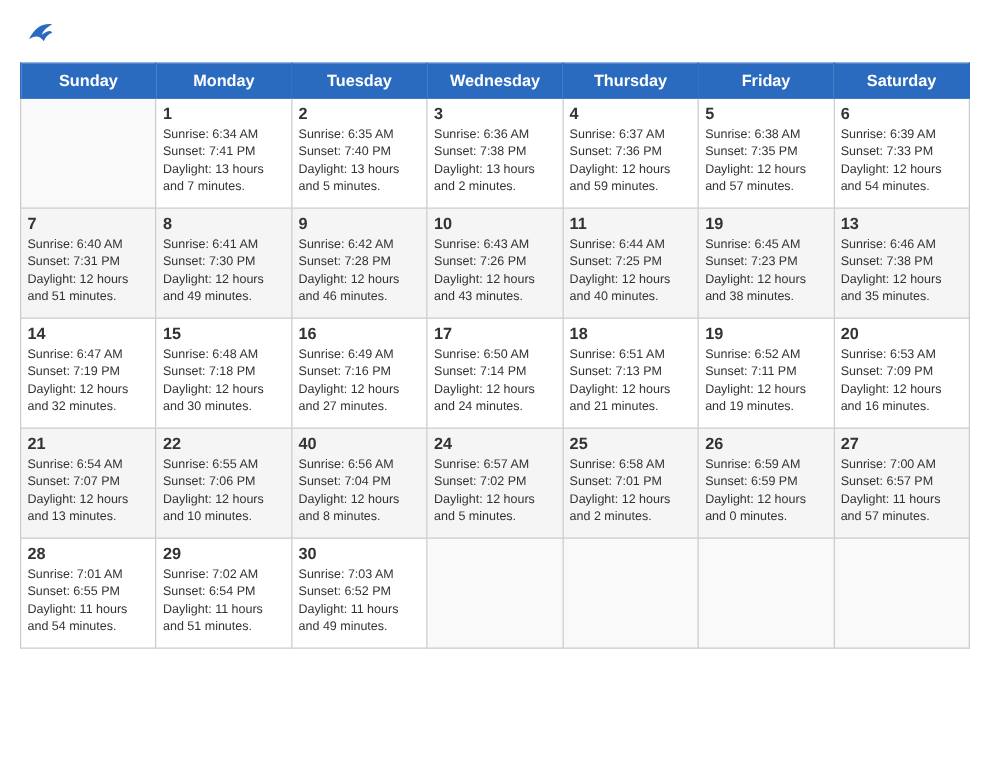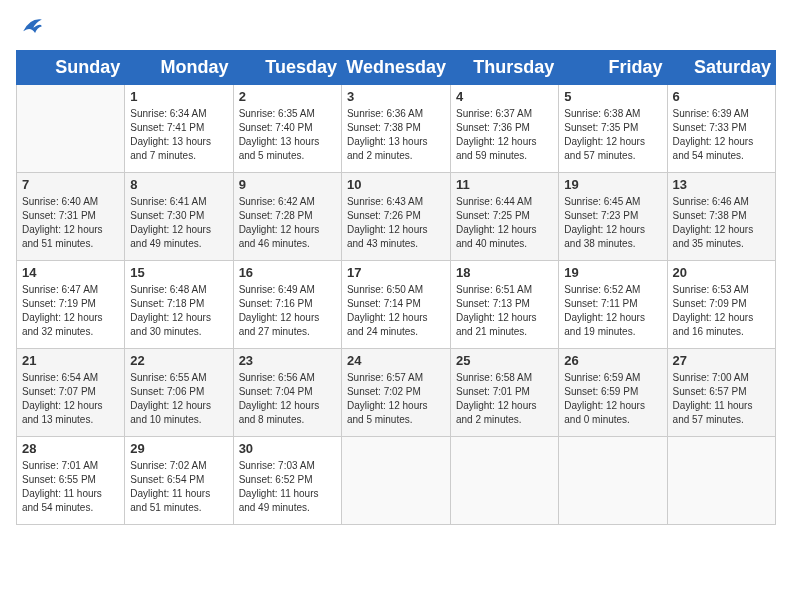--- a/index.html
+++ b/index.html
@@ -39,22 +39,22 @@
     }
     table {
       width: 100%;
       border-collapse: collapse;
       font-size: 11px;
     }
     thead th {
       background-color: #2a6bbf;
       color: #fff;
       padding: 6px 4px;
-      text-align: right;
-      font-size: 18px;
+      text-align: center;
+      font-size: 13px;
       font-weight: bold;
       border: 1px solid #2a6bbf;
     }
     tbody td {
       border: 1px solid #ccc;
       vertical-align: top;
       padding: 4px 5px;
       height: 88px;
       width: 108px;
       color: #333;
@@ -289,21 +289,21 @@
       </td>
         <td>
         <span class="day-number">22</span>
         <div class="cell-content">
           <span>Sunrise: 6:55 AM</span><br>
           <span>Sunset: 7:06 PM</span><br>
           <span>Daylight: 12 hours and 10 minutes.</span>
         </div>
       </td>
         <td>
-        <span class="day-number">23</span>
+        <span class="day-number">40</span>
         <div class="cell-content">
           <span>Sunrise: 6:56 AM</span><br>
           <span>Sunset: 7:04 PM</span><br>
           <span>Daylight: 12 hours and 8 minutes.</span>
         </div>
       </td>
         <td>
         <span class="day-number">24</span>
         <div class="cell-content">
           <span>Sunrise: 6:57 AM</span><br>

